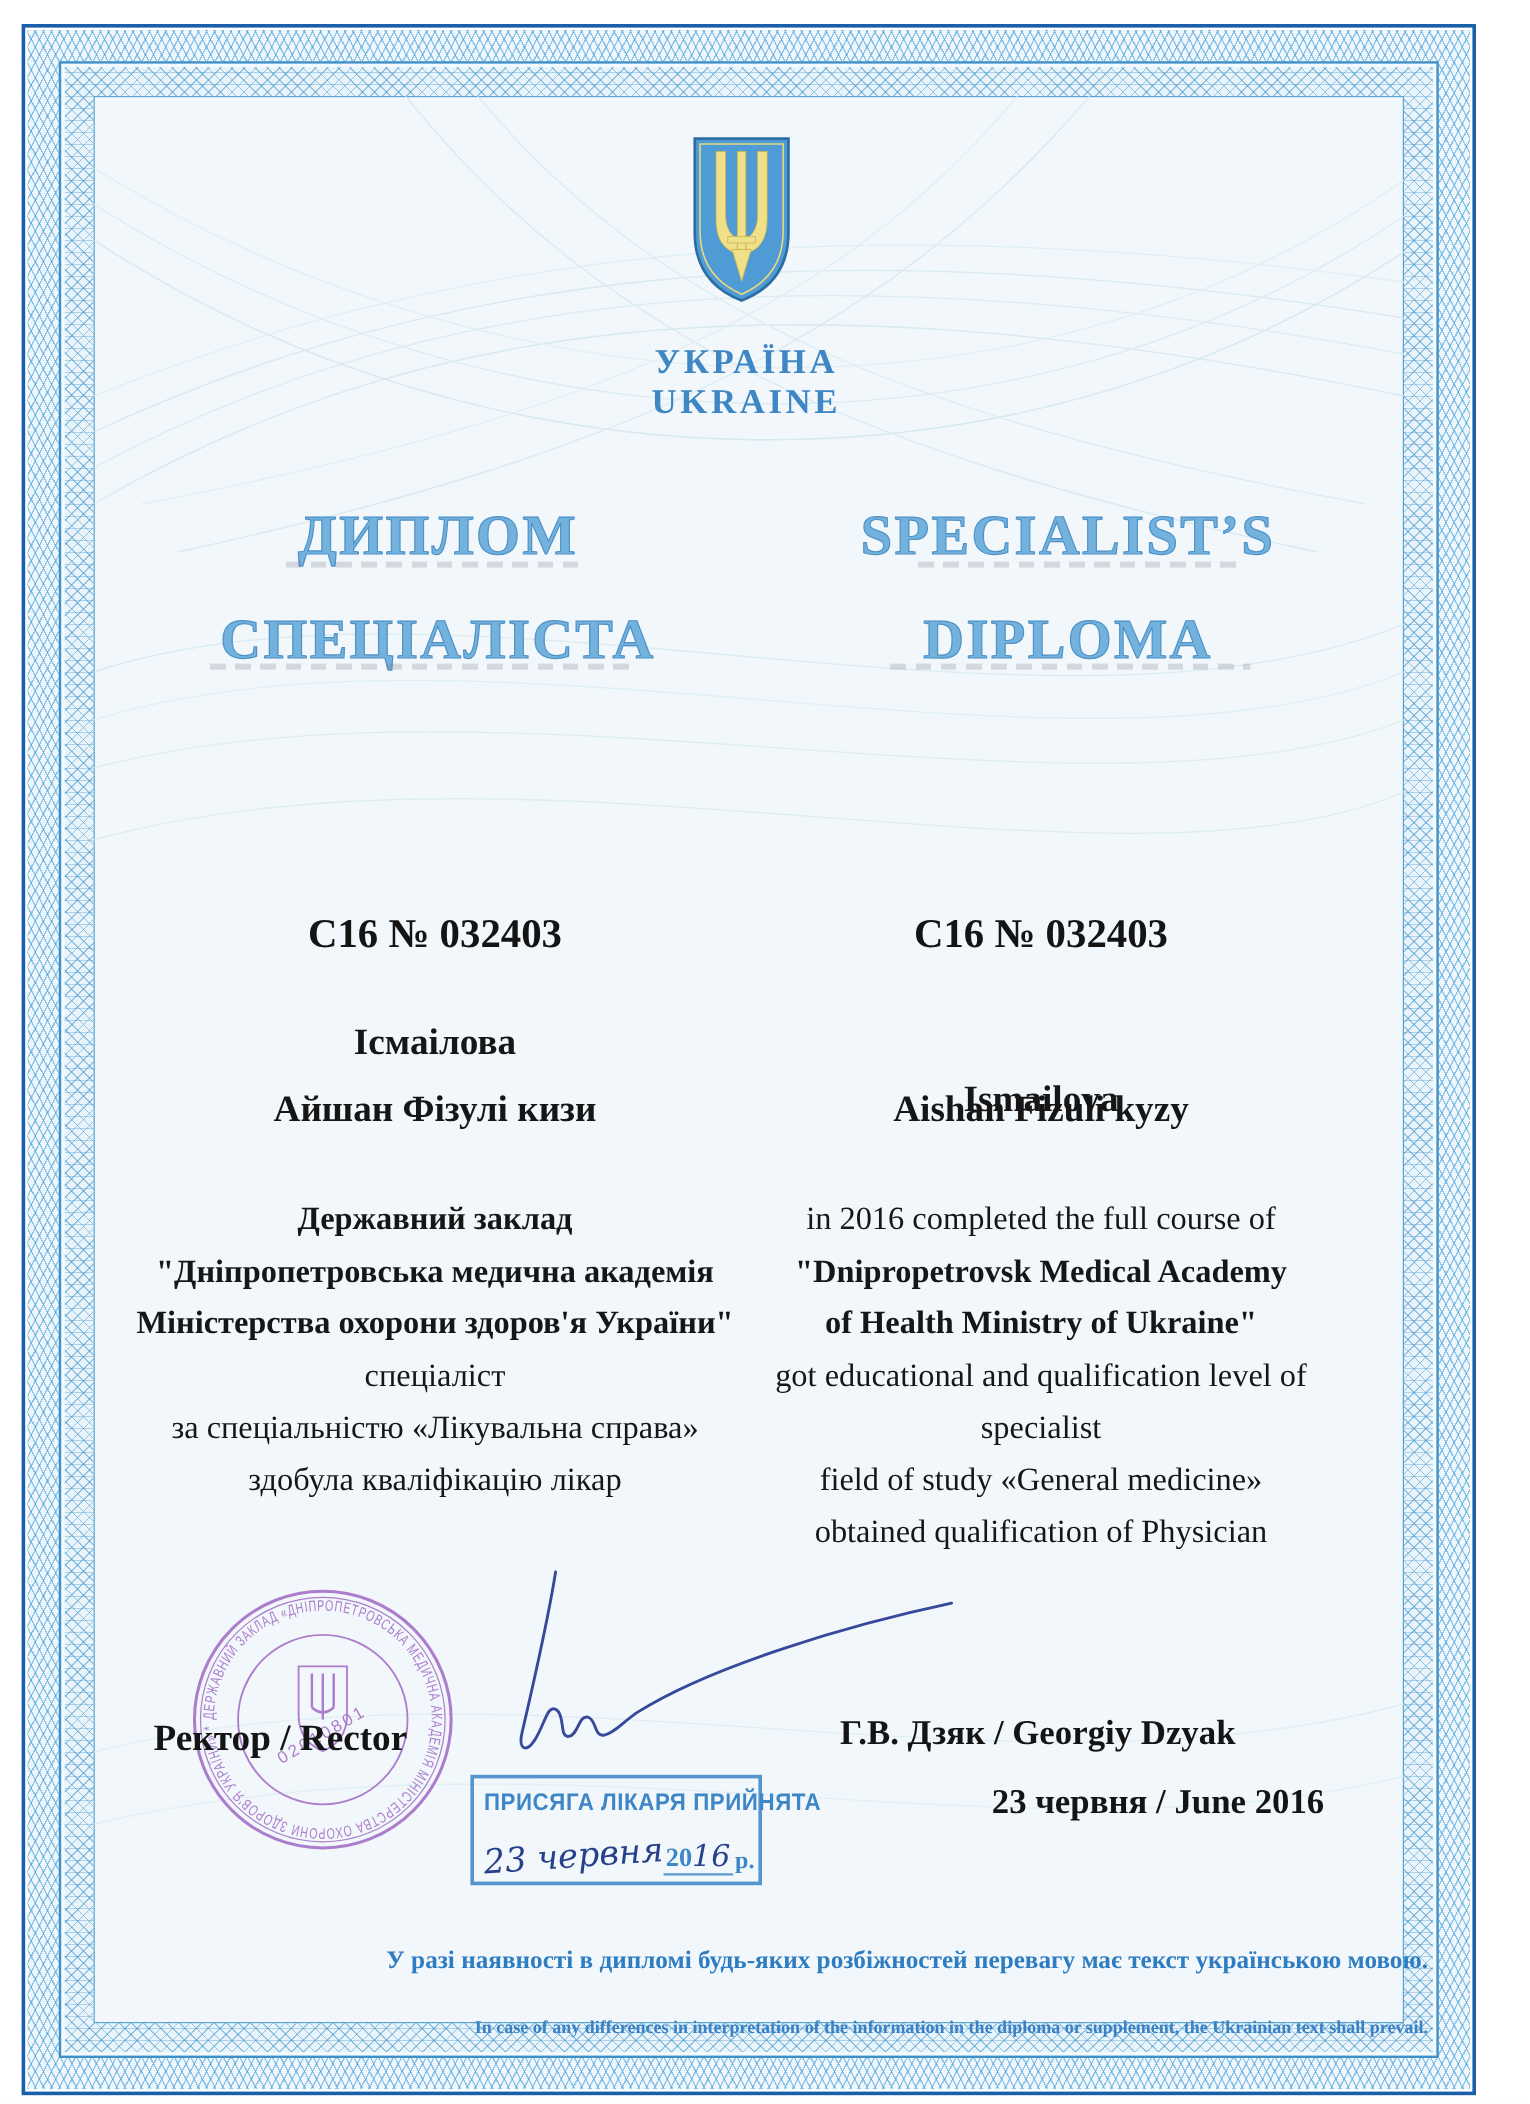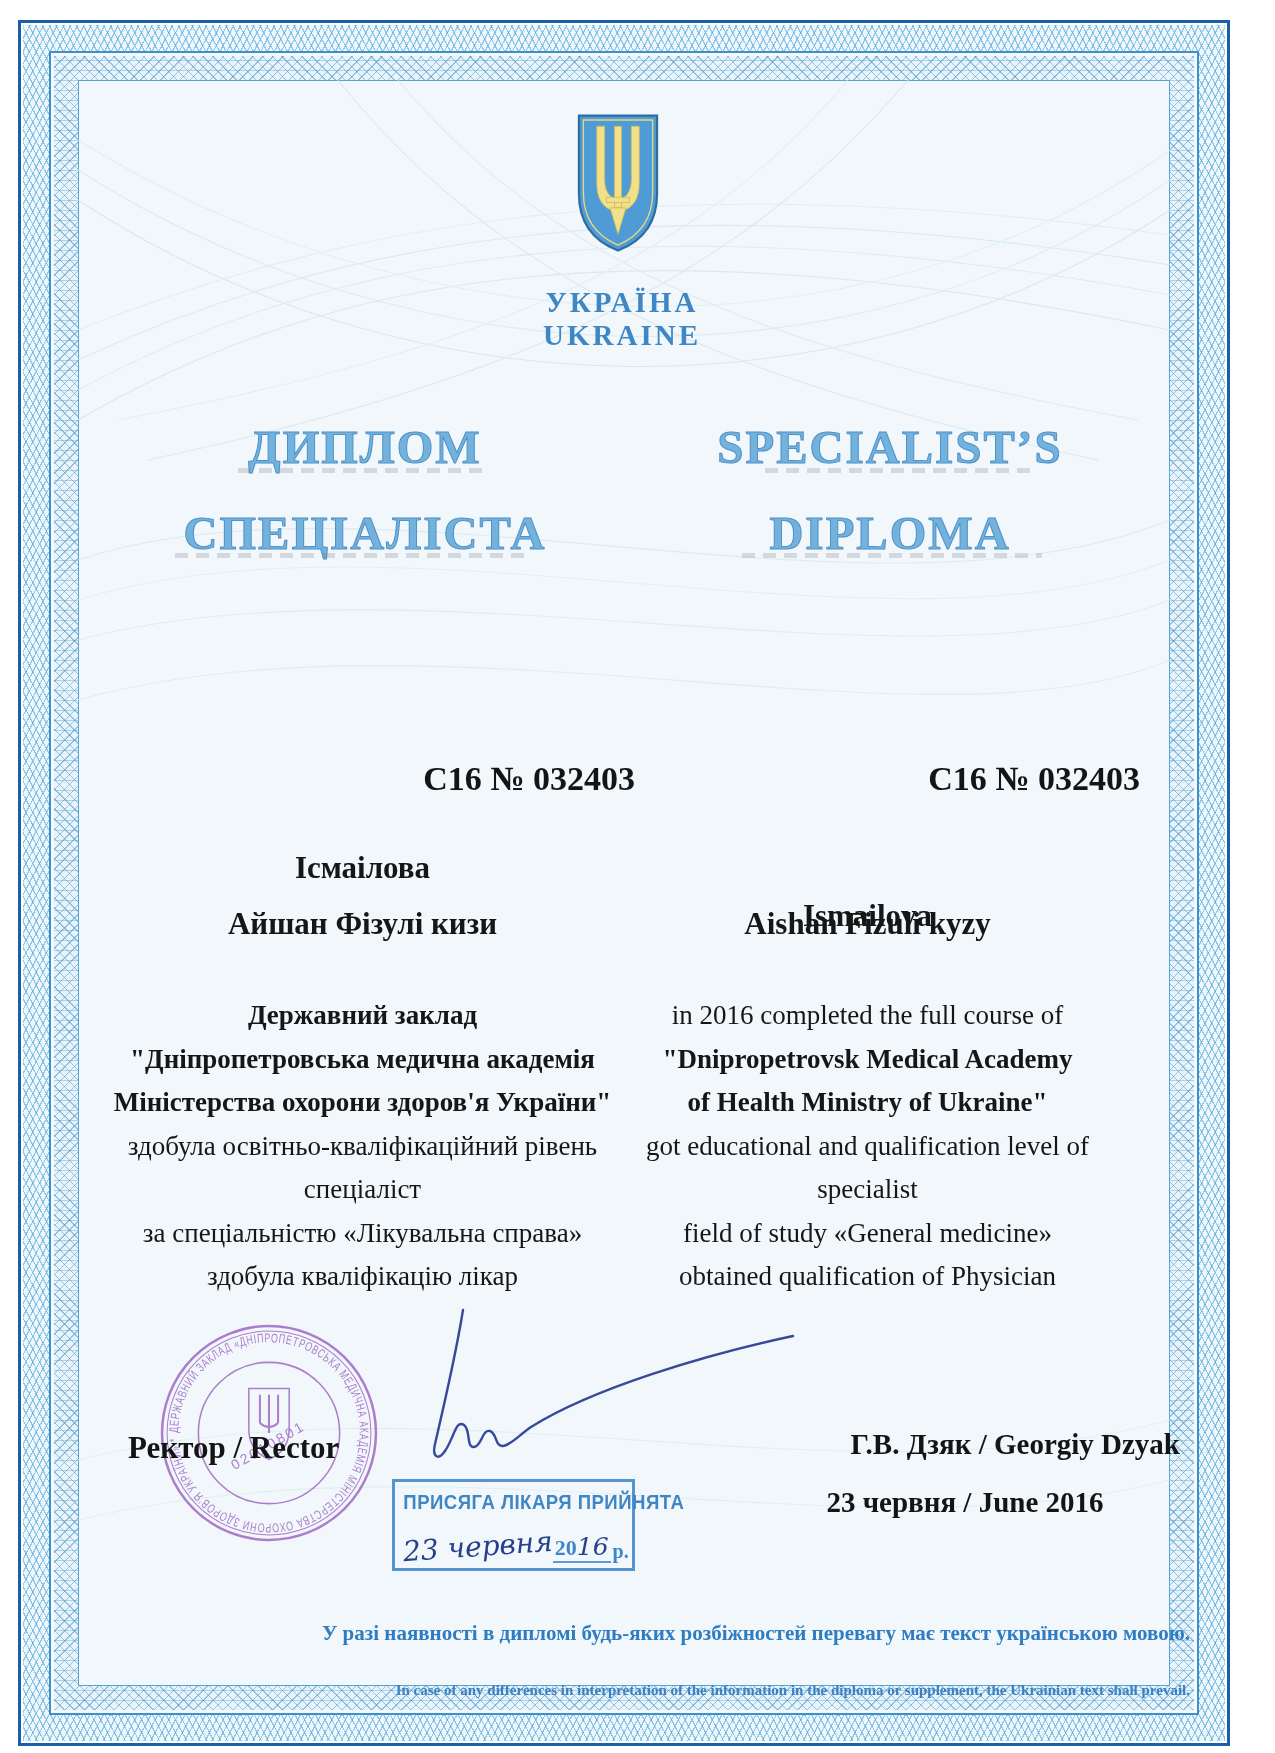--- a/index.html
+++ b/index.html
@@ -35,38 +35,38 @@
   
   .title-col { position:absolute; top:404px; width:540px; text-align:center;
     font-weight:bold; font-size:47px; line-height:86px; letter-spacing:2px;
     color:#74b2de; -webkit-text-stroke:1px #4e92c8; }
   .t-left { left:95px; }
   .t-right { left:620px; }
   .smudge { position:absolute; height:5px; opacity:.28;
     background:repeating-linear-gradient(90deg, rgba(110,110,125,.8) 0 13px, transparent 13px 21px); }
 
   
-  .serial { position:absolute; top:760px; width:545px; text-align:right;
+  .serial { position:absolute; top:760px; width:545px; text-align:center;
     font-weight:bold; font-size:34px; color:#141414; }
   .s-left { left:90px; } .s-right { left:595px; }
 
   
   .name-line { position:absolute; width:545px; text-align:center;
     font-weight:bold; font-size:31px; color:#161616; white-space:nowrap; }
 
   
   .body-col { position:absolute; top:994px; width:545px; }
   .bc-left { left:90px; } .bc-right { left:595px; }
   .body-line { height:43.5px; line-height:43.5px; text-align:center;
     font-size:27px; color:#161616; white-space:nowrap; }
   .b-bold { font-weight:bold; }
 
   
   .rector { position:absolute; left:128px; top:1430px; font-weight:bold; font-size:31px; color:#141414; }
-  .signer-name { position:absolute; left:700px; top:1428px; width:480px; text-align:right;
+  .signer-name { position:absolute; left:700px; top:1428px; width:480px; text-align:left;
     font-weight:bold; font-size:29px; color:#141414; white-space:nowrap; }
   .signer-date { position:absolute; left:730px; top:1486px; width:470px; text-align:center;
     font-weight:bold; font-size:29px; color:#141414; white-space:nowrap; }
   .round-stamp { position:absolute; left:156px; top:1320px; width:226px; height:226px; opacity:.82; }
   .signature { position:absolute; left:408px; top:1296px; width:410px; height:195px; }
 
   .oath-stamp { position:absolute; left:392px; top:1479px; width:237px; height:86px;
     border:3px solid rgba(56,130,199,.85); }
   .oath-title { margin-top:9px; text-align:center; font-family:"Liberation Sans", sans-serif;
     font-weight:bold; font-size:20px; color:#3f86c7; transform:scaleX(.93); letter-spacing:.5px;
@@ -154,21 +154,20 @@
 
   <div class="name-line" style="left:90px; top:850px;">Ісмаілова</div>
   <div class="name-line" style="left:90px; top:906px;">Айшан Фізулі кизи</div>
   <div class="name-line" style="left:595px; top:850px;margin-top:48px;">Ismailova</div>
   <div class="name-line" style="left:595px; top:906px;">Aishan Fizuli kyzy</div>
 
   <div class="body-col bc-left">
     <div class="body-line b-bold">Державний заклад</div>
     <div class="body-line b-bold">"Дніпропетровська медична академія</div>
     <div class="body-line b-bold">Міністерства охорони здоров'я України"</div>
-    <div class="body-line">здобула освітньо-кваліфікаційний рівень</div>
     <div class="body-line">спеціаліст</div>
     <div class="body-line">за спеціальністю «Лікувальна справа»</div>
     <div class="body-line">здобула кваліфікацію лікар</div>
   </div>
   <div class="body-col bc-right">
     <div class="body-line">in 2016 completed the full course of</div>
     <div class="body-line b-bold">"Dnipropetrovsk Medical Academy</div>
     <div class="body-line b-bold">of Health Ministry of Ukraine"</div>
     <div class="body-line">got educational and qualification level of</div>
     <div class="body-line">specialist</div>

